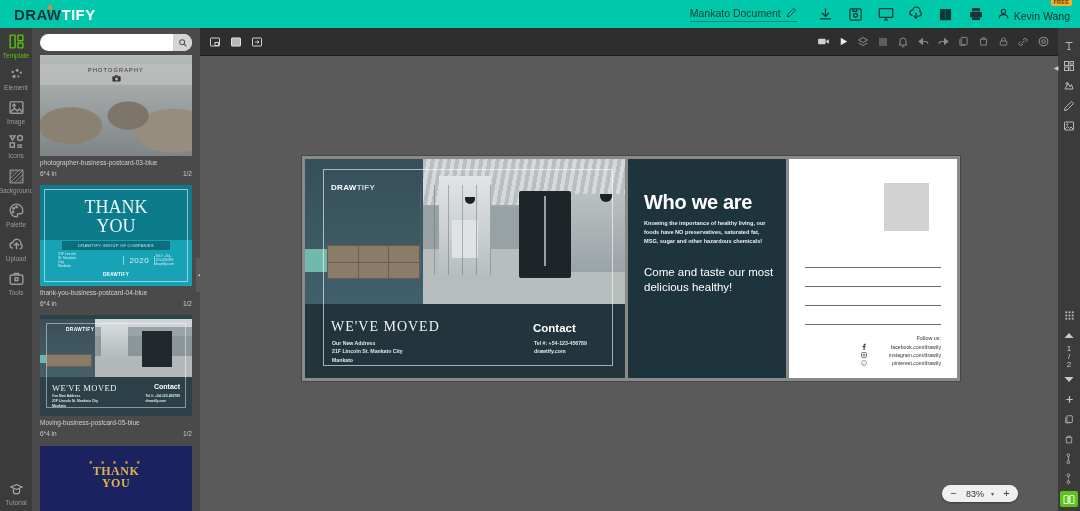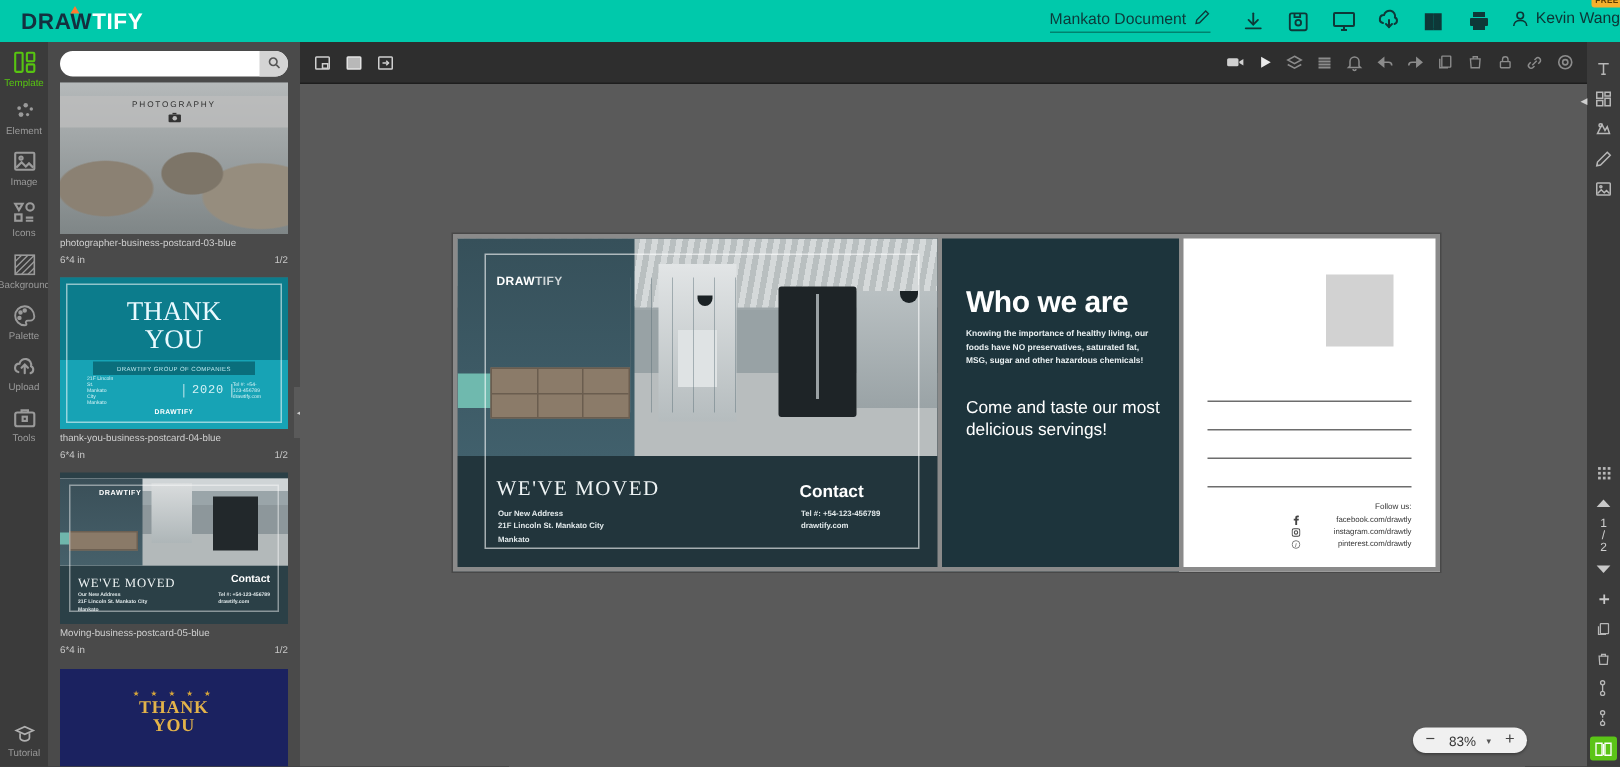--- a/index.html
+++ b/index.html
@@ -35,22 +35,22 @@
     border-bottom: 1px solid rgba(0,0,0,.35);
     padding-bottom: 1px; margin-right: 14px;
   }
   .top-icon {
     width: 30px; height: 28px;
     display: flex; align-items: center; justify-content: center;
     color: #0e3838;
   }
   .top-icon svg { display: block; }
   .user {
-    display: flex; align-items: flex-start; gap: 4px;
-    margin-left: 6px; position: relative;
+    display: flex; align-items: flex-end; gap: 4px;
+    margin-left: 6px; margin-right: 10px; position: relative;
     color: #0c3535; font-size: 10.5px;
   }
   .free-badge {
     position: absolute; right: -2px; top: -9px;
     background: #f6b02c; color: #5c3a00;
     font-size: 5.5px; font-weight: bold;
     padding: 1px 3px; border-radius: 2px; letter-spacing: .2px;
   }
 
   
@@ -141,21 +141,21 @@
   .t2 .ribbon {
     position: absolute; left: 22px; right: 22px; top: 56px; height: 9px;
     background: #0a6e7c; display: flex; align-items: center; justify-content: center;
     color: #bfe9ef; font-size: 4px; letter-spacing: .3px;
   }
   .t2 .row3 {
     position: absolute; left: 18px; right: 18px; top: 69px; height: 12px;
     display: flex; align-items: center; justify-content: space-between;
     color: #d6f2f6; font-size: 3.4px;
   }
-  .t2 .yr { font-family: Liberation Mono, monospace; font-size: 8px; letter-spacing: .5px; border-left: 1px solid rgba(255,255,255,.5); border-right: 1px solid rgba(255,255,255,.5); padding: 0 5px; margin-left: 46px; }
+  .t2 .yr { font-family: Liberation Sans, sans-serif; font-size: 8px; letter-spacing: .5px; border-left: 1px solid rgba(255,255,255,.5); border-right: 1px solid rgba(255,255,255,.5); padding: 0 5px; margin-left: 46px; }
   .t2 .brand { position: absolute; left: 0; right: 0; bottom: 9px; text-align: center; font-size: 4.5px; font-weight: bold; color: #fff; letter-spacing: .3px; }
 
   
   .t3 { background: #2b4047; }
   .t3 .photo {
     position: absolute; left: 0; right: 0; top: 4px; height: 58px;
     background:
       linear-gradient(180deg,#cfd4d6 0 14%, #9aa5a9 14% 30%, #8d979b 30% 64%, #b3b9ba 64% 100%),
       #9aa5a9;
   }
@@ -687,21 +687,21 @@
         <div class="cA-ct">Contact</div>
         <div class="cA-cti">
           <div>Tel #: +54-123-456789</div>
           <div>drawtify.com</div>
         </div>
       </div>
 
       <div class="card cardB">
         <div class="cB-h">Who we are</div>
         <div class="cB-p">Knowing the importance of healthy living, our foods have NO preservatives, saturated fat, MSG, sugar and other hazardous chemicals!</div>
-        <div class="cB-cta">Come and taste our most delicious servings!</div>
+        <div class="cB-cta">Come and taste our most delicious healthy!</div>
       </div>
 
       <div class="card cardC">
         <div class="cC-stamp"></div>
         <div class="cC-lines">
           <div class="cC-line"></div>
           <div class="cC-line"></div>
           <div class="cC-line"></div>
           <div class="cC-line"></div>
         </div>

